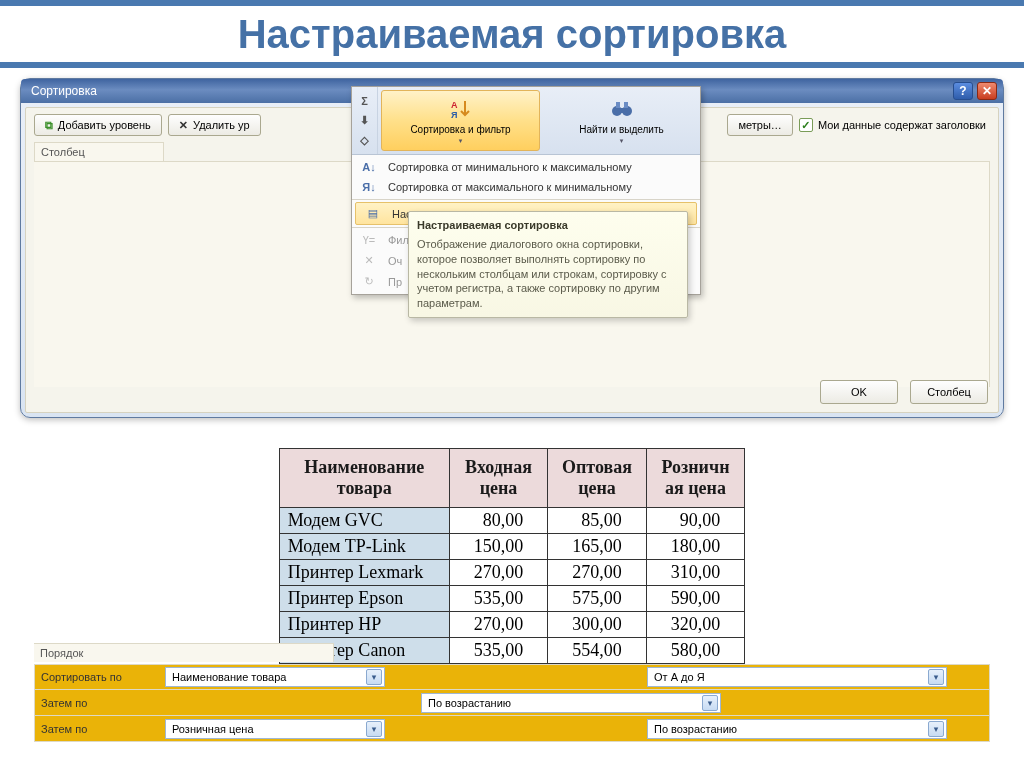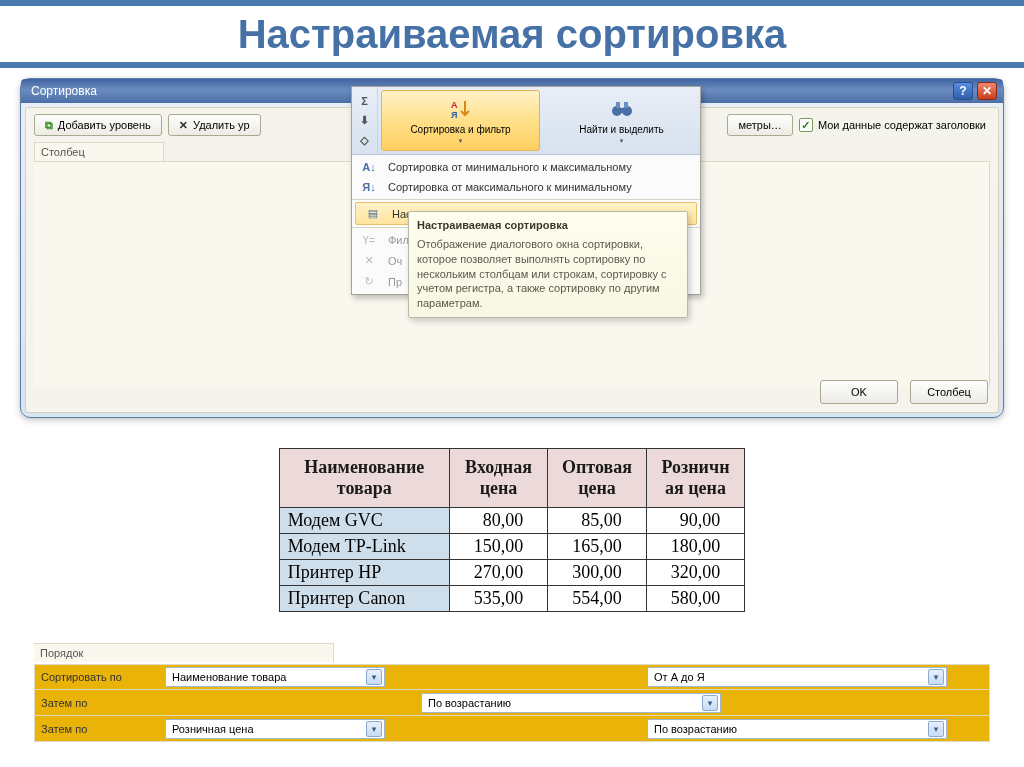--- a/index.html
+++ b/index.html
@@ -419,20 +419,32 @@
         <td class="num">85,00</td>
         <td class="num">90,00</td>
       </tr>
       <tr>
         <td class="nm">Модем TP-Link</td>
         <td class="num">150,00</td>
         <td class="num">165,00</td>
         <td class="num">180,00</td>
       </tr>
       <tr>
+        <td class="nm">Принтер Lexmark</td>
+        <td class="num">270,00</td>
+        <td class="num">270,00</td>
+        <td class="num">310,00</td>
+      </tr>
+      <tr>
+        <td class="nm">Принтер Epson</td>
+        <td class="num">535,00</td>
+        <td class="num">575,00</td>
+        <td class="num">590,00</td>
+      </tr>
+      <tr>
         <td class="nm">Принтер HP</td>
         <td class="num">270,00</td>
         <td class="num">300,00</td>
         <td class="num">320,00</td>
       </tr>
       <tr>
         <td class="nm">Принтер Canon</td>
         <td class="num">535,00</td>
         <td class="num">554,00</td>
         <td class="num">580,00</td>

